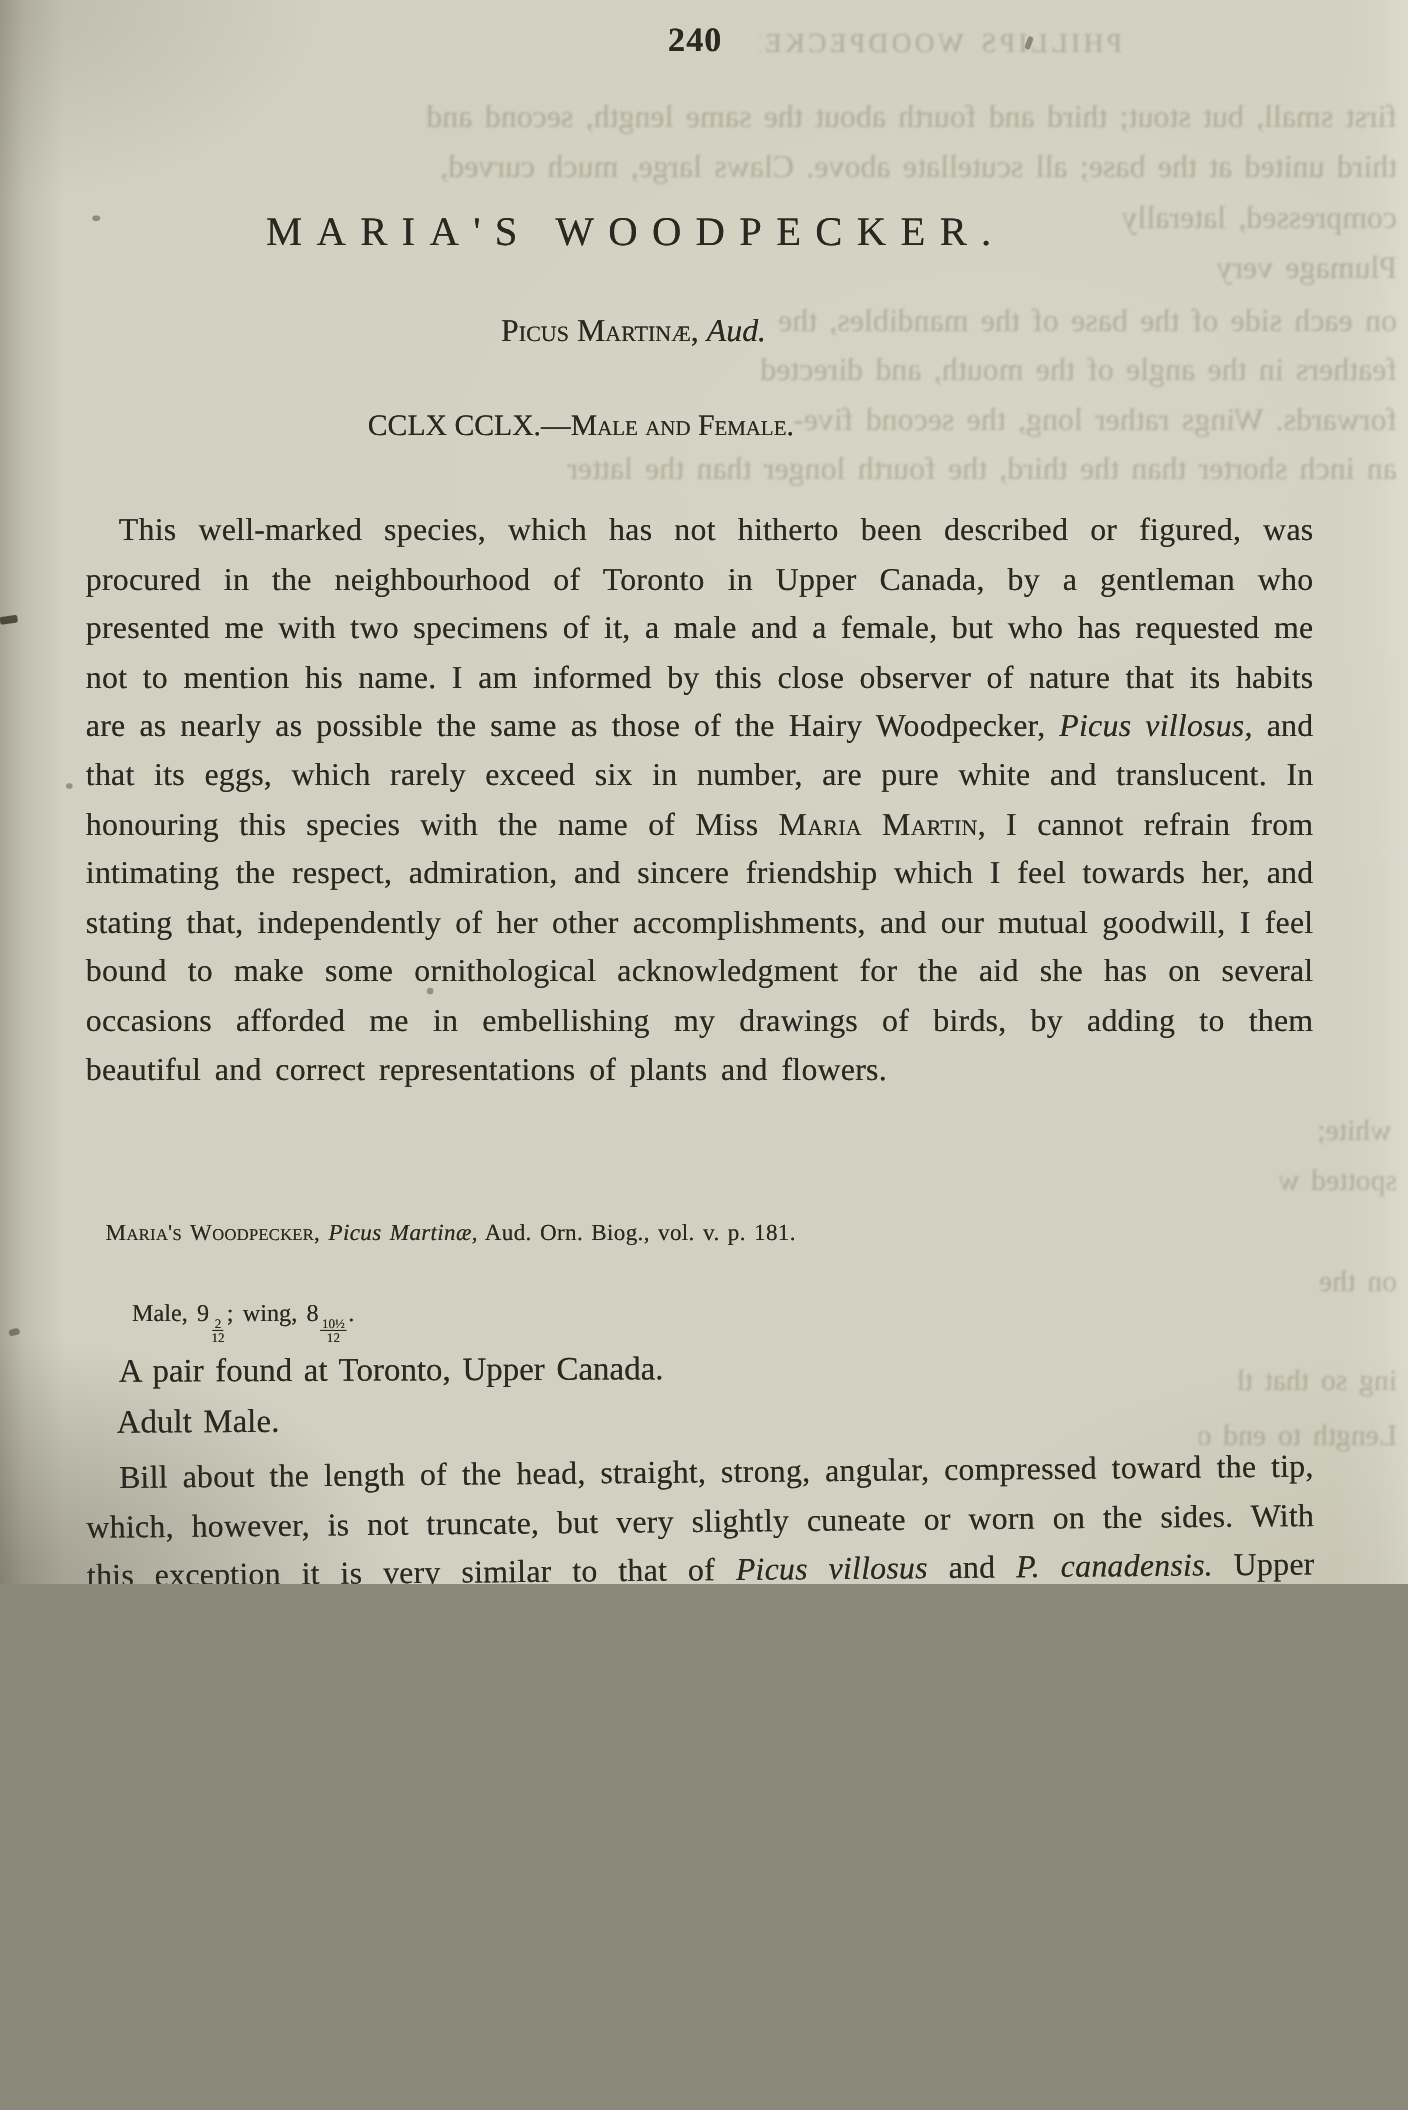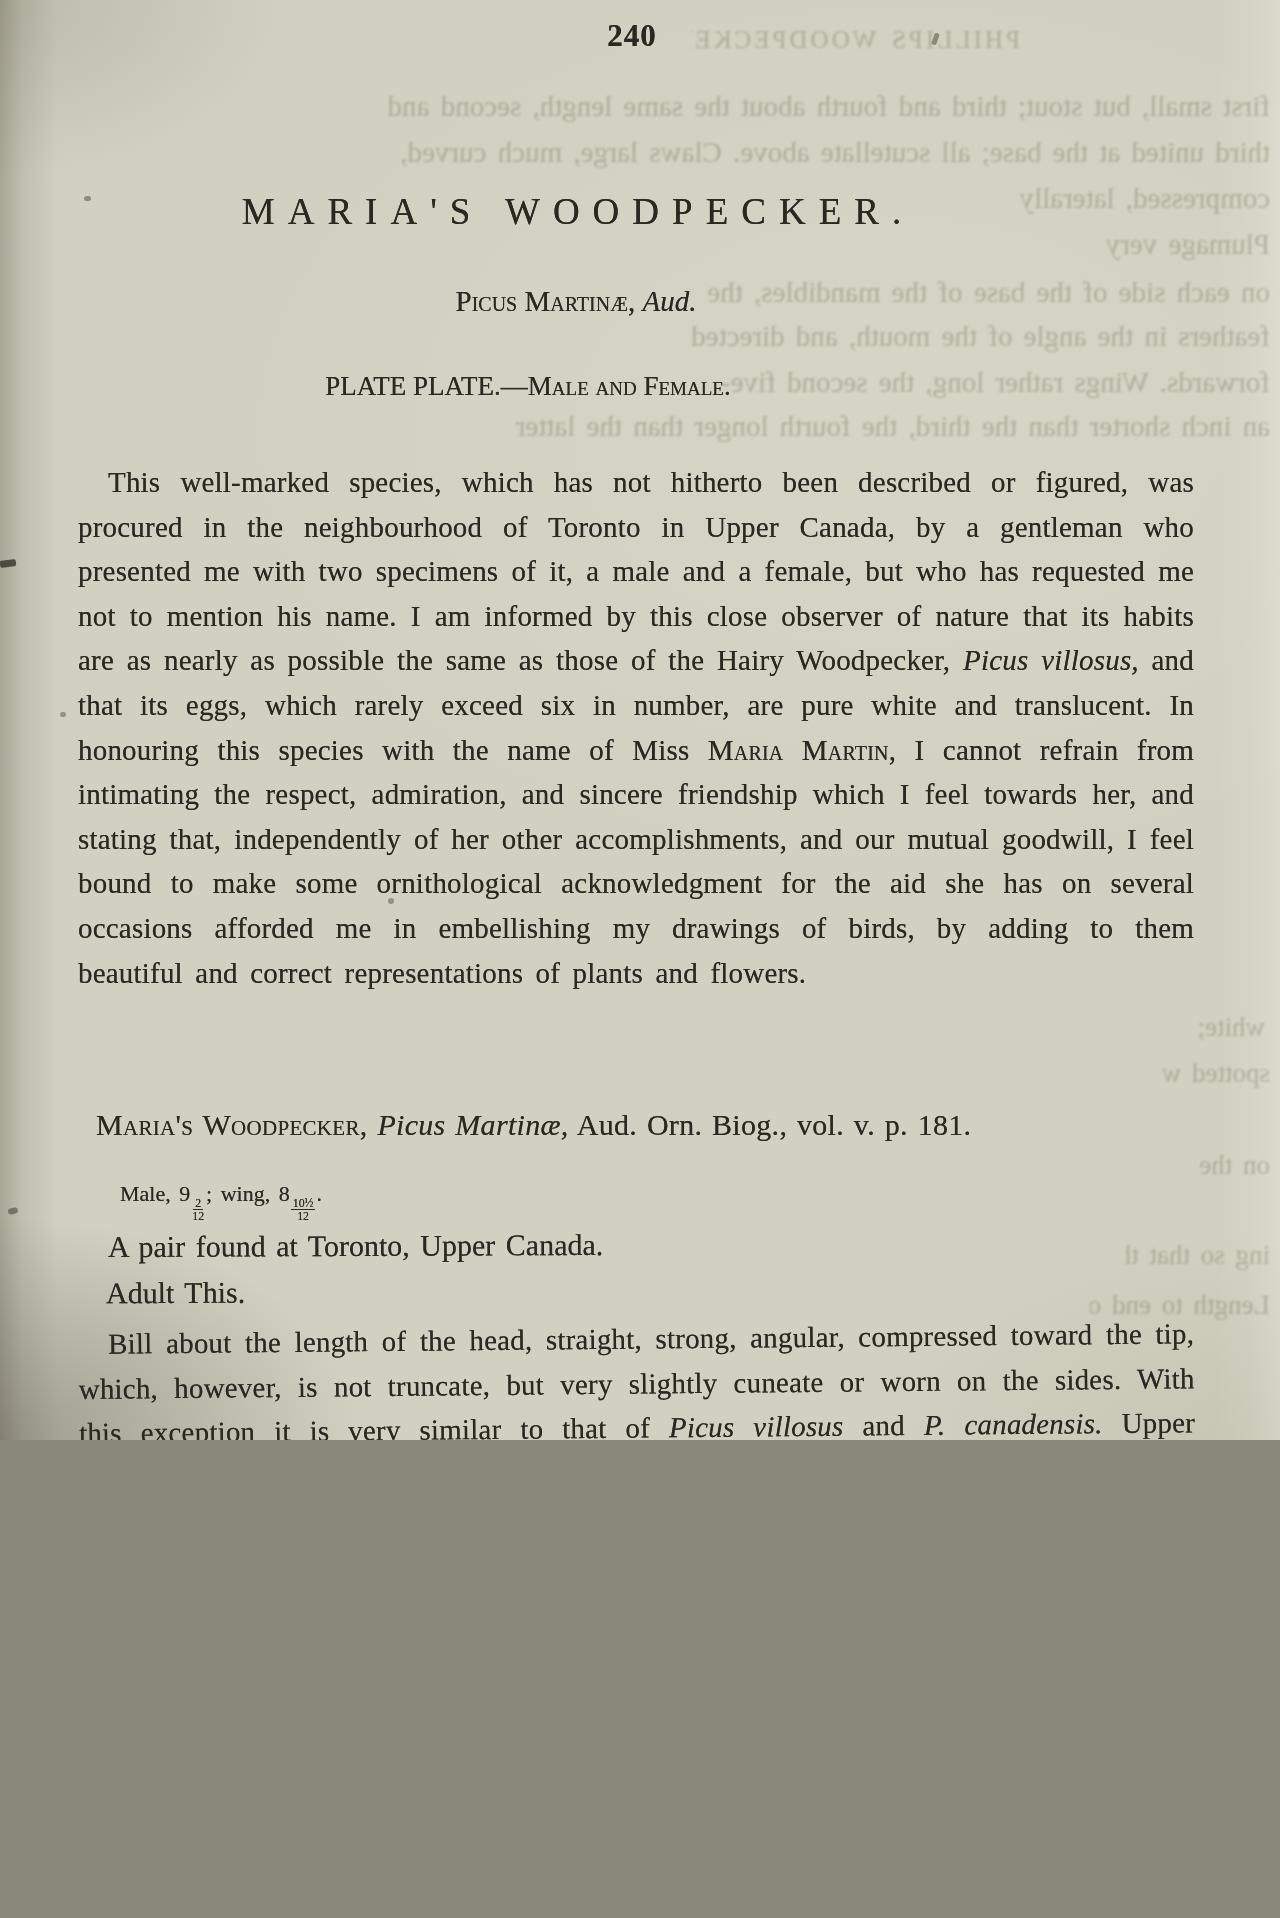--- a/index.html
+++ b/index.html
@@ -66,21 +66,21 @@
     text-align:justify;
     text-indent:30px;
     word-spacing:5px;
     letter-spacing:0.2px;
     text-shadow:0 0 0.55px rgba(42,40,32,0.75);
   }
   .par1{top:460px;}
   .par2{top:1322px;transform:rotate(-0.55deg);transform-origin:0 0;}
   .citation{
     top:1108px;left:96px;width:1100px;
-    font-size:30px;letter-spacing:0.3px;word-spacing:2px;
+    font-size:21px;letter-spacing:0.3px;word-spacing:2px;
     text-shadow:0 0 0.5px rgba(42,40,32,0.75);
   }
   .measure{top:1181px;left:120px;font-size:22px;word-spacing:3px;text-shadow:0 0 0.55px rgba(42,40,32,0.75);}
   .pair-line{top:1229px;left:108px;font-size:30px;word-spacing:3px;text-shadow:0 0 0.55px rgba(42,40,32,0.75);transform:rotate(-0.25deg);}
   .adult-line{top:1276px;left:106px;font-size:30px;word-spacing:3px;text-shadow:0 0 0.55px rgba(42,40,32,0.75);transform:rotate(-0.3deg);}
   
   .frac{
     display:inline-flex;flex-direction:column;align-items:center;
     vertical-align:-0.52em;font-size:0.54em;line-height:1.02;
     margin:0 1px;
@@ -123,36 +123,36 @@
 
   <h1 class="abs title" style="margin:0;font-weight:400;">MARIA'S WOODPECKER.</h1>
 
   <div class="abs species-line">
     <span class="sc">Picus Martinæ,</span>
     <span> </span>
     <span class="ital">Aud.</span>
   </div>
 
   <div class="abs plate-line">
-    <span>PLATE PLATE.—</span><span class="sc">Male and Female.</span>
+    <span>CCLX CCLX.—</span><span class="sc">Male and Female.</span>
   </div>
 
   <p class="abs body-par par1" style="margin:0;"><span>This well-marked species, which has not hitherto been described or figured, was procured in the neighbourhood of Toronto in Upper Canada, by a gentleman who presented me with two specimens of it, a male and a female, but who has requested me not to mention his name.  I am informed by this close observer of nature that its habits are as nearly as possible the same as those of the Hairy Woodpecker, </span><span class="seg-i">Picus villosus,</span><span> and that its eggs, which rarely exceed six in number, are pure white and translucent.  In honouring this species with the name of Miss </span><span class="seg-sc">Maria Martin,</span><span> I cannot refrain from intimating the respect, admiration, and sincere friendship which I feel towards her, and stating that, independently of her other accomplishments, and our mutual goodwill, I feel bound to make some ornithological acknowledgment for the aid she has on several occasions afforded me in embellishing my drawings of birds, by adding to them beautiful and correct representations of plants and flowers.</span></p>
 
   <div class="abs citation"><span class="seg-sc">Maria's Woodpecker,</span><span class="seg-i"> Picus Martinæ,</span><span> Aud. Orn. Biog., vol. v. p. 181.</span></div>
 
   <div class="abs measure">
     <span>Male, 9</span><span class="frac">
         <span class="num">2</span>
         <span class="den">12</span>
       </span><span>;  wing, 8</span><span class="frac">
         <span class="num">10½</span>
         <span class="den">12</span>
       </span><span>.</span>
   </div>
 
   <div class="abs pair-line">A pair found at Toronto, Upper Canada.</div>
 
-  <div class="abs adult-line">Adult This.</div>
+  <div class="abs adult-line">Adult Male.</div>
 
   <p class="abs body-par par2" style="margin:0;"><span>Bill about the length of the head, straight, strong, angular, compressed toward the tip, which, however, is not truncate, but very slightly cuneate or worn on the sides.  With this exception it is very similar to that of </span><span class="seg-i">Picus villosus</span><span> and </span><span class="seg-i">P. canadensis.</span><span>  Upper mandible with the dorsal line almost straight, being very slightly convex, the ridge very narrow, the sides sloping and flat, or slightly concave, the lateral angle or ridge about half-way at its commencement between the ridge and the margin, but in its course gradually approximating the latter, and ending upon it about a fourth from the tip, edges sharp, direct, overlapping, tip rather acute.  Lower mandible with the angle short and rather wide, the crural line a little concave, the dorsal ascending and slightly convex, the ridge narrow, the sides convex, the edges sharp and inclinate, the tip narrow.  Nostrils oblong, basal, concealed by the feathers, and placed near the margin.</span></p>
 
 </div>
 
 </body></html>

